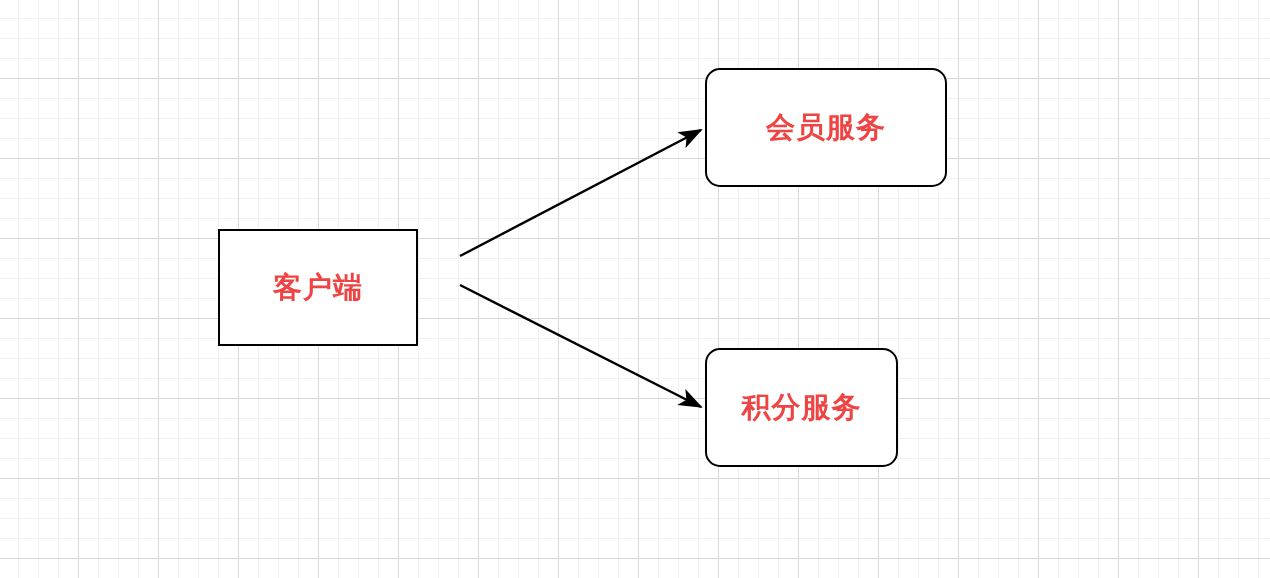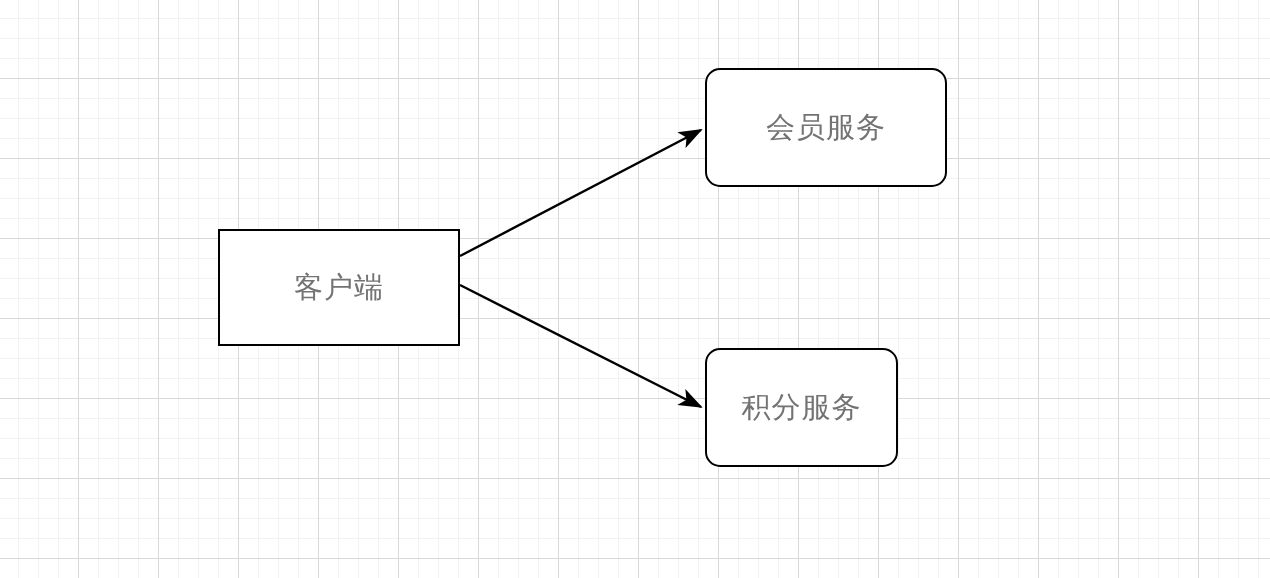--- a/index.html
+++ b/index.html
@@ -39,31 +39,32 @@
     box-sizing: border-box;
     background: #ffffff;
     border: 2.4px solid #000000;
     display: flex;
     align-items: center;
     justify-content: center;
   }
   .node-label {
     font-size: 29px;
     line-height: 1;
-    color: #737373;
+    color: #ef4444;
     letter-spacing: 1px;
     white-space: nowrap;
+    font-weight: bold;
   }
   .rounded {
     border-radius: 15px;
   }
   .sharp {
     border-radius: 0;
   }
-  #node-client  { left: 218px; top: 229px; width: 242px; height: 117px; }
+  #node-client  { left: 218px; top: 229px; width: 200px; height: 117px; }
   #node-member  { left: 705px; top: 68px;  width: 242px; height: 119px; }
   #node-points  { left: 705px; top: 348px; width: 193px; height: 119px; }
 </style>
 </head>
 <body>
 
 <div id="canvas">
 
   <svg id="edges" viewBox="0 0 1270 578" width="1270" height="578" xmlns="http://www.w3.org/2000/svg">
     <defs>

